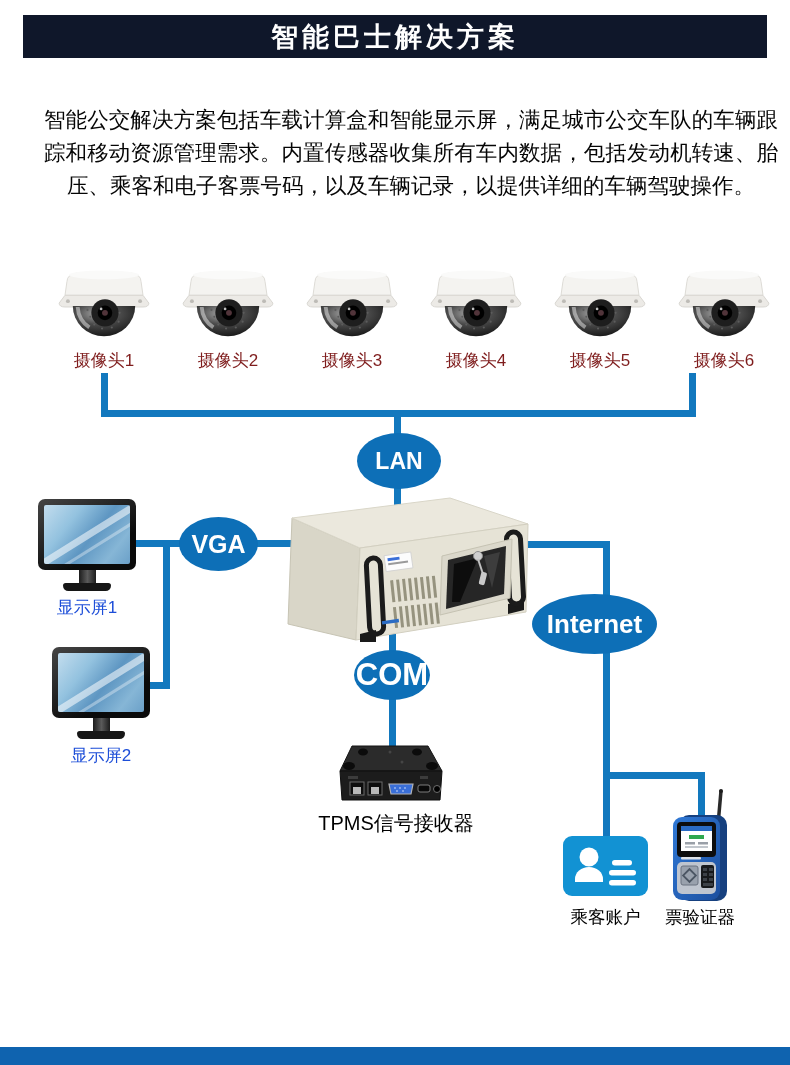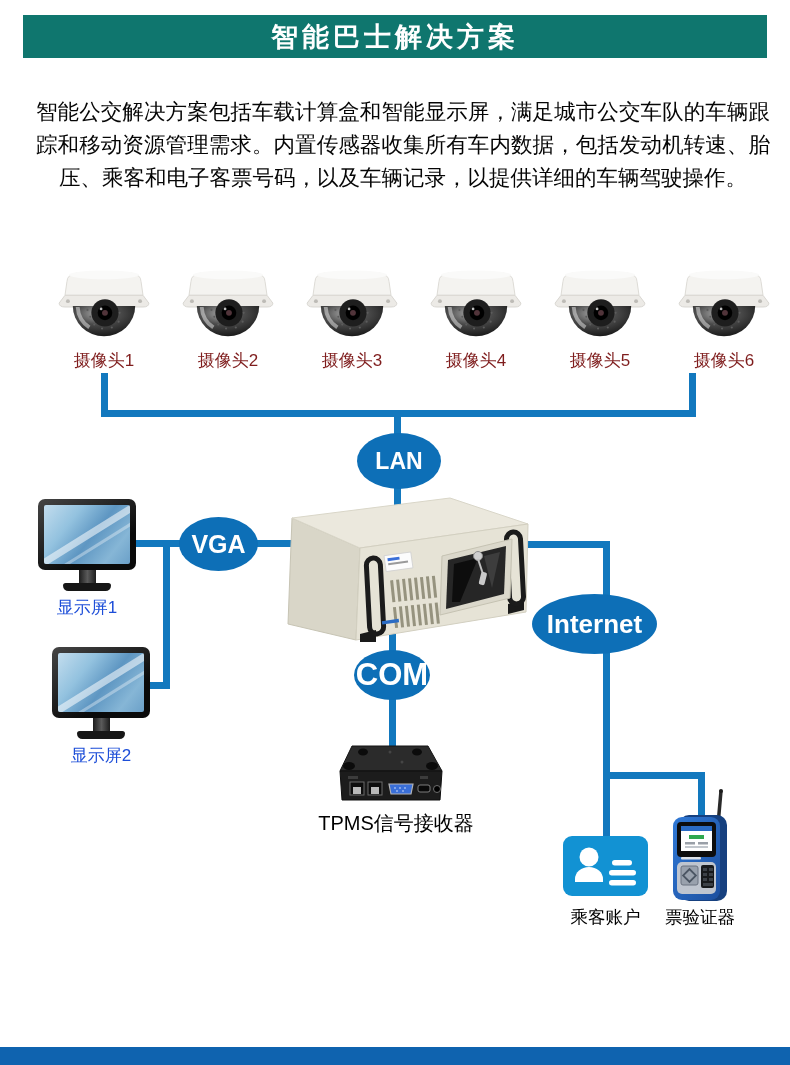--- a/index.html
+++ b/index.html
@@ -2,25 +2,25 @@
 <html><head>
 <meta charset="utf-8">
 <style>
   html,body { margin:0; padding:0; background:#ffffff; }
   .canvas {
     position:relative; width:790px; height:1065px; background:#ffffff;
     font-family:"Liberation Sans","DejaVu Sans",sans-serif; overflow:hidden;
   }
   .banner {
     position:absolute; left:23px; top:15px; width:744px; height:43px;
-    background:#0f766e; color:#ffffff; font-size:27px; font-weight:bold;
+    background:#0f172a; color:#ffffff; font-size:27px; font-weight:bold;
     letter-spacing:4px; text-align:center; line-height:44px;
   }
   .intro {
-    position:absolute; left:28px; top:88px; width:734px; margin:8px;
+    position:absolute; left:28px; top:88px; width:734px; margin:16px;
     color:#050505; font-size:21.5px; line-height:33px;
     text-align:justify; text-align-last:center;
   }
   .camera { position:absolute; top:268px; width:100px; text-align:center; }
   .camera svg { display:block; margin:0 auto; }
   .cam-label { font-size:17px; color:#7f1d1d; margin-top:3px; }
 
   .hline, .vline { position:absolute; background:#1278be; }
 
   .node {

